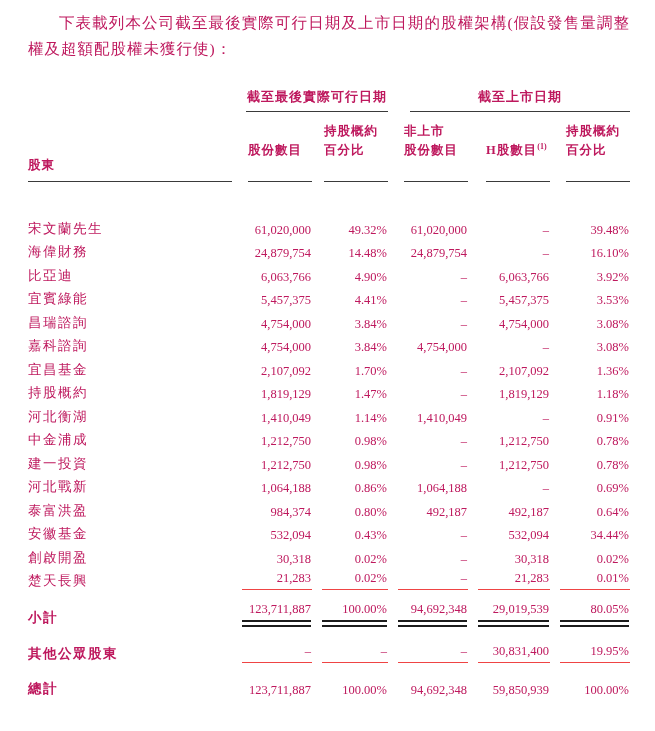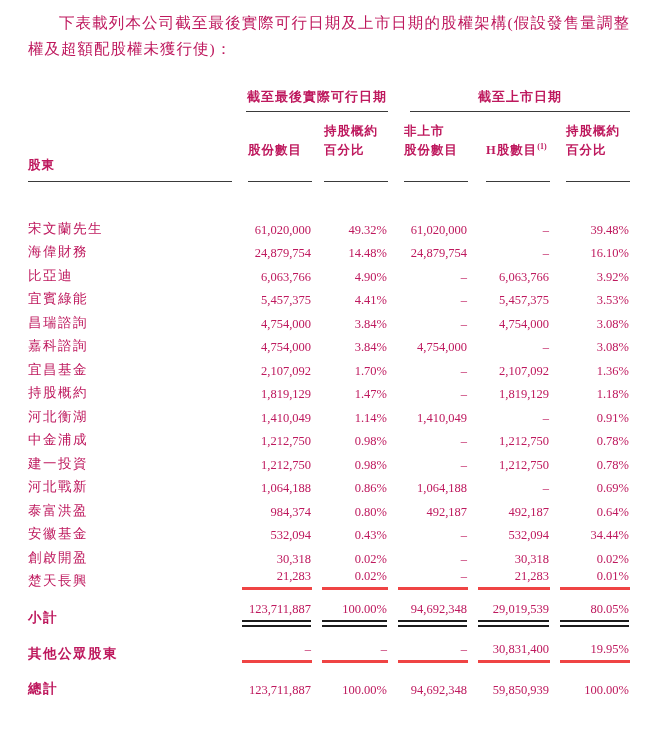--- a/index.html
+++ b/index.html
@@ -39,21 +39,21 @@
   .hd-num {
     width: 64px; margin-left: auto; text-align: left;
     border-bottom: 1px solid #3a3a3a; padding-bottom: 21px;
     line-height: 19px;
   }
   .hd-num sup { font-size: 8px; letter-spacing: 0; }
   tbody td { height: 23.5px; font-size: 12.5px; }
   td.name-cell { font-size: 13.5px; letter-spacing: 1.5px; }
   td.num { text-align: right; }
   td.num .box { margin-left: 10px; text-align: right; padding-right: 1px; }
-  .box.rb-single { border-bottom: 3px solid #ef4444; padding-bottom: 3px; }
+  .box.rb-single { border-bottom: 1px solid #ef4444; padding-bottom: 3px; }
   .dbl { height: 3px; border-top: 2px solid #1c1c1c; border-bottom: 2px solid #1c1c1c; margin-top: 3px; }
   tr.first-row td { padding-top: 32px; }
   tr.tr-subtotal td, tr.tr-total td { font-weight: normal; padding-top: 12px; }
   tr.tr-other td { padding-top: 12px; }
   tr.tr-other td.name-cell { font-weight: bold; font-family: Liberation Serif, serif; }
   tr.tr-subtotal td.name-cell, tr.tr-total td.name-cell { font-weight: bold; }
 </style>
 </head>
 <body>
 

